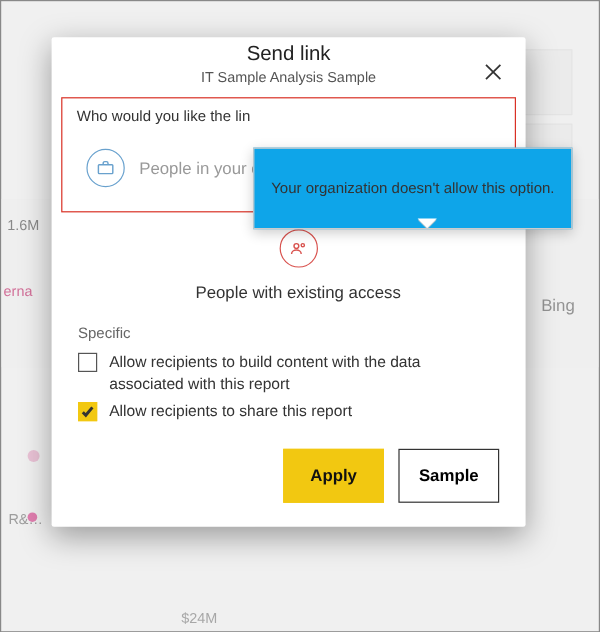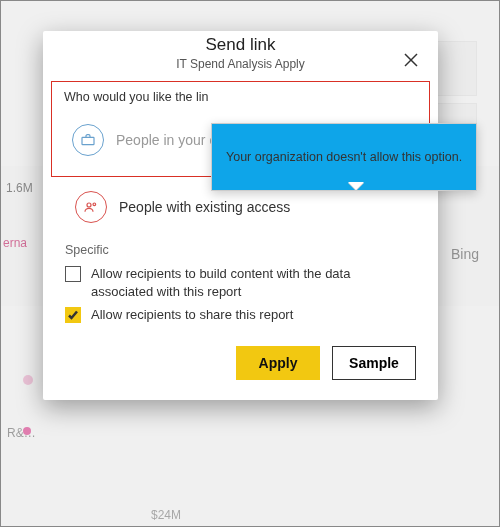--- a/index.html
+++ b/index.html
@@ -117,21 +117,21 @@
       display: flex; align-items: center; justify-content: center;
     }
     .cb.checked { background: #f2c811; border-color: #f2c811; }
     .cb.checked svg { width: 12px; height: 12px; stroke:#333; stroke-width:2.5; fill:none; }
 
     .dlg-footer {
       display: flex; justify-content: flex-end;
       gap: 12px; padding: 16px 22px 20px;
     }
     .btn {
-      min-width: 84px; height: 34px;
+      min-width: 84px; height: 45px;
       font-size: 14px; font-weight: 600;
       border: 1px solid #333; background:#fff;
       cursor: pointer;
     }
     .btn.primary { background: #f2c811; border-color: #f2c811; color:#111; }
   </style>
 </head>
 <body>
 
 <div class="bg">
@@ -143,21 +143,21 @@
   <span class="chip rnd">R&amp;…</span>
   <div class="dot1"></div>
     <div class="dot2"></div>
   <span class="chip bing">Bing</span>
   <span class="chip s24">$24M</span>
 </div>
 
 <div class="dialog">
   <div class="dlg-header">
     <div class="dlg-title">Send link</div>
-    <div class="dlg-sub">IT Spend Analysis Apply</div>
+    <div class="dlg-sub">IT Sample Analysis Sample</div>
     <div class="close-x">
       <svg viewBox="0 0 16 16">
           <line x1="2" y1="2" x2="14" y2="14"></line>
           <line x1="14" y1="2" x2="2" y2="14"></line>
         </svg>
     </div>
   </div>
 
   <div class="highlight-box">
     <div class="prompt">Who would you like the lin</div>
@@ -171,21 +171,21 @@
       </div>
       <span class="option-label">People in your organization</span>
       <svg class="warn-tri" viewBox="0 0 24 24" fill="none" stroke="currentColor" stroke-width="1.5">
           <path d="M12 3 L22 20 H2 Z"></path>
           <line x1="12" y1="9" x2="12" y2="14"></line>
           <circle cx="12" cy="17" r="0.8"></circle>
         </svg>
     </div>
   </div>
 
-  <div class="option-row" style="padding-left:32px; padding-right:28px;">
+  <div class="option-row" style="padding-left:44px; padding-right:28px;flex-direction:column;">
     <div class="option-icon red">
       <svg viewBox="0 0 24 24" fill="none" stroke="currentColor" stroke-width="1.8">
           <circle cx="9" cy="9" r="3"></circle>
           <path d="M3 19c0-3 3-5 6-5s6 2 6 5"></path>
           <circle cx="17" cy="8" r="2"></circle>
         </svg>
     </div>
     <span class="option-label">People with existing access</span>
   </div>
 

